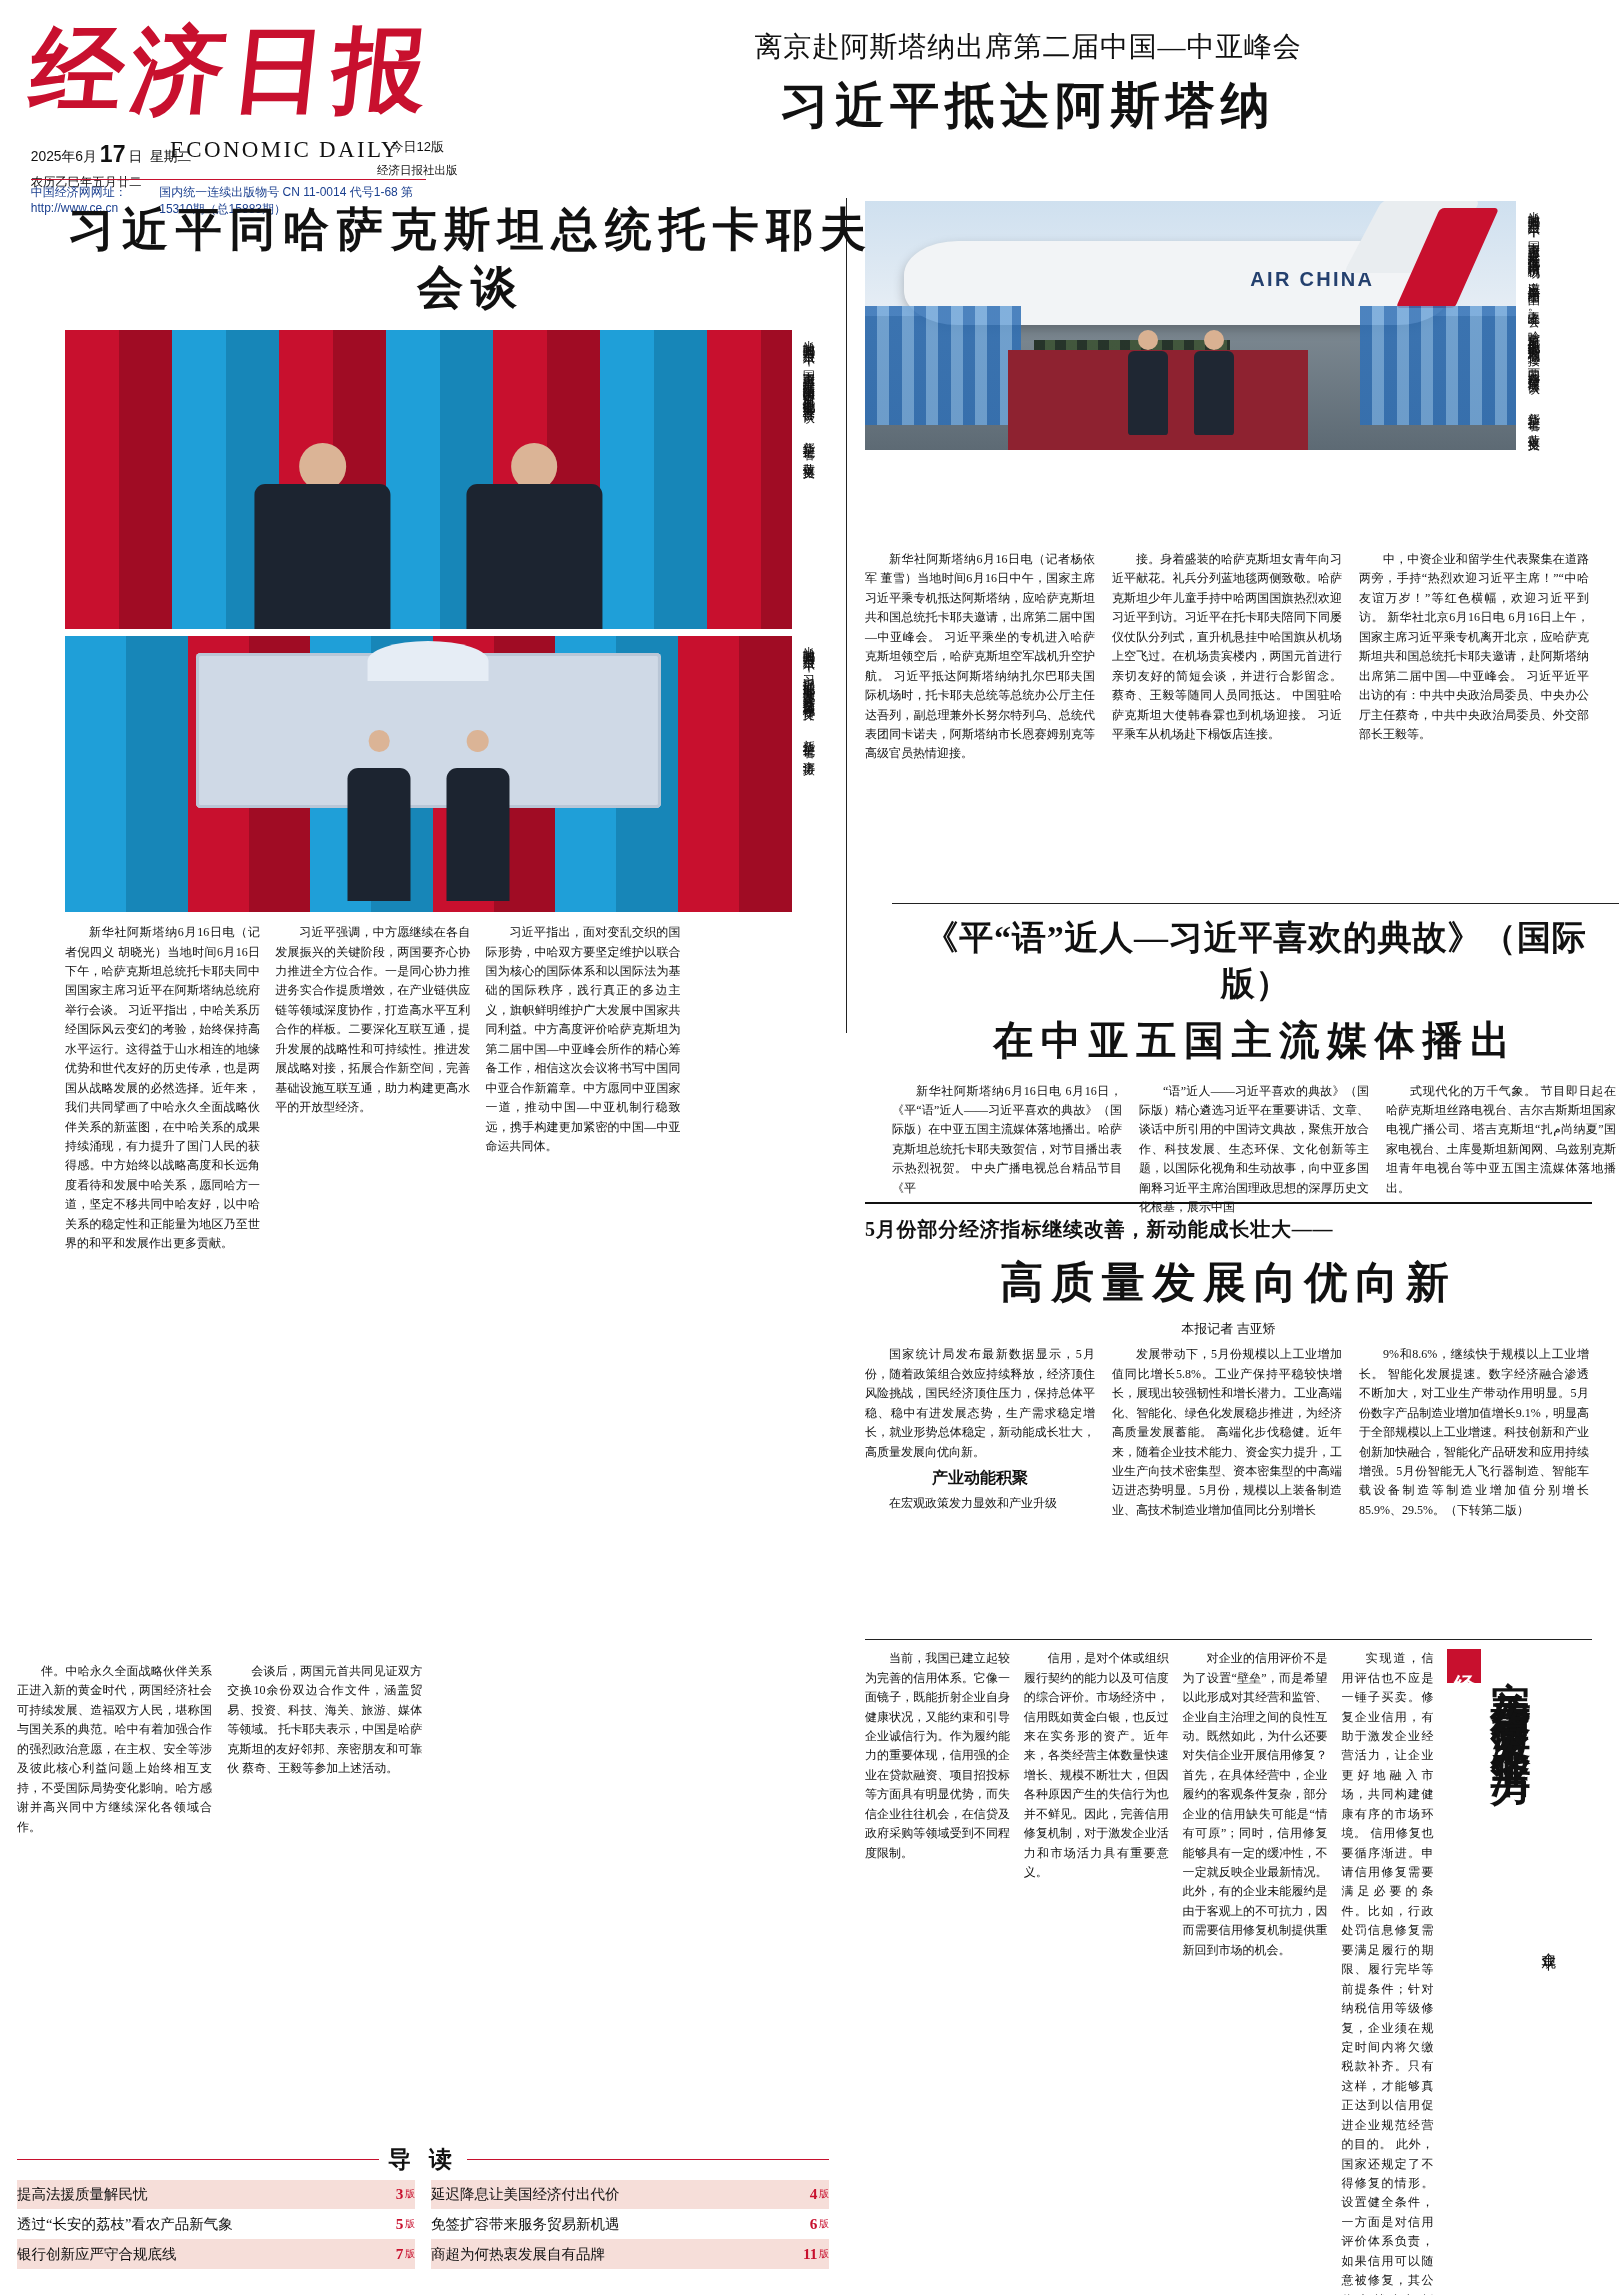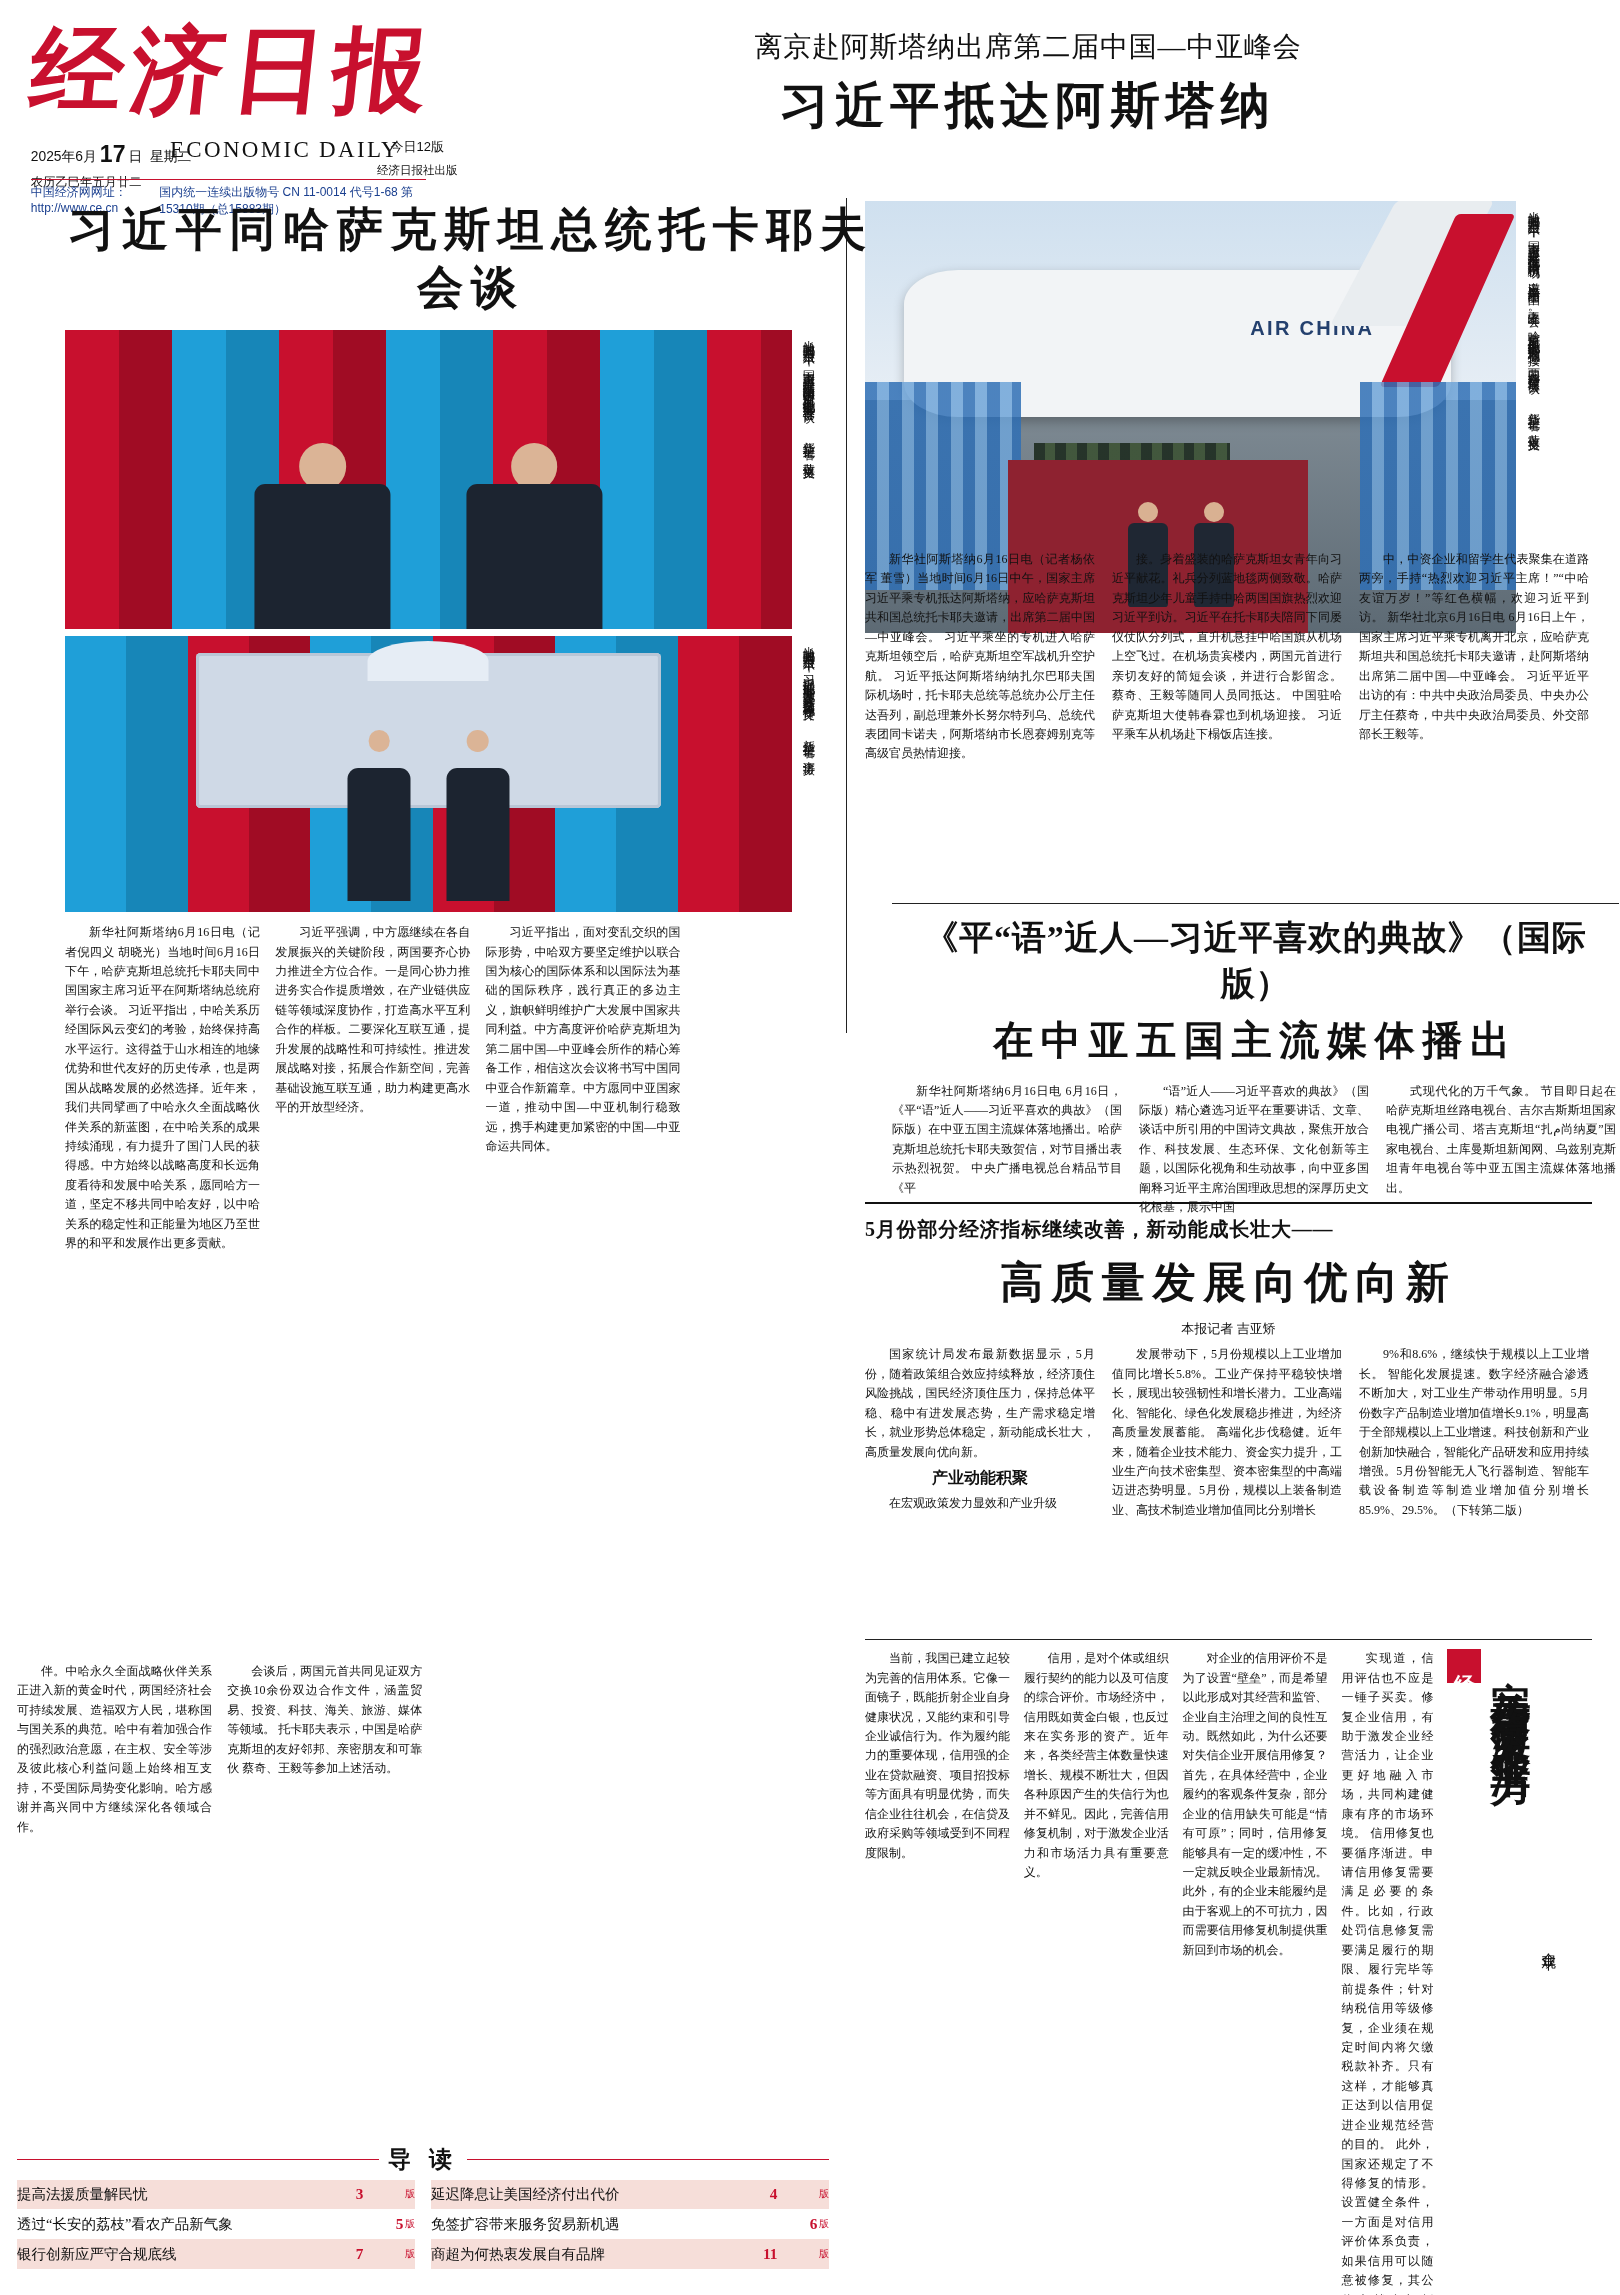--- a/index.html
+++ b/index.html
@@ -67,21 +67,21 @@
   .vauthor{writing-mode:vertical-rl;text-orientation:upright;font-size:14.5px;letter-spacing:2.3px;}
   
   .guide-head{display:flex;align-items:center;gap:9.2px;margin-bottom:4.6px;}
   .guide-head .ln{flex:1;border-top:1.5px solid #c8102e;}
   .guide-title{font-family:"Liberation Serif","DejaVu Serif",serif;font-weight:bold;font-size:23px;letter-spacing:6.1px;color:#111;}
   .guide-row{display:flex;align-items:center;font-size:14.5px;font-family:"Liberation Serif","DejaVu Serif",serif;padding:5.4px 0;}
   .guide-row .t{flex:1;}
   .pg{color:#c8102e;font-weight:bold;font-size:15.3px;padding:0 1.5px;}
   .pgs{font-size:10px;color:#c8102e;}
   .guide-col{width:49%;}
-  .guide-shade{background:#f6ded9;gap:40px;}
+  .guide-shade{background:#f6ded9;}
 </style>
 </head>
 <body>
 
 <div class="page">
 
   <div class="masthead">
     <div class="logo-wrap">
       <div class="logo-cn">经济日报</div>
     </div>
@@ -103,21 +103,21 @@
       <span>国内统一连续出版物号 CN 11-0014    代号1-68    第15310期（总15883期）</span>
     </div>
 
     <div class="tr-head">
       <div class="tr-kicker">离京赴阿斯塔纳出席第二届中国—中亚峰会</div>
       <div class="tr-title">习近平抵达阿斯塔纳</div>
     </div>
   </div>
 
   <div style="position:absolute;left:865px;top:201px;width:727px;height:337px;">
-    <div class="photo" style="width:651px;height:432px;text-align:right;">
+    <div class="photo" style="width:651px;height:249px;text-align:right;">
       <div class="sky"></div>
       <div class="ground"></div>
       <div class="plane">
         <div class="plane-txt">AIR CHINA</div>
       </div>
       <div class="plane-tail"></div>
       <div class="crowd"></div>
       <div class="crowd right"></div>
       <div class="guard"></div>
       <div class="carpet"></div>

